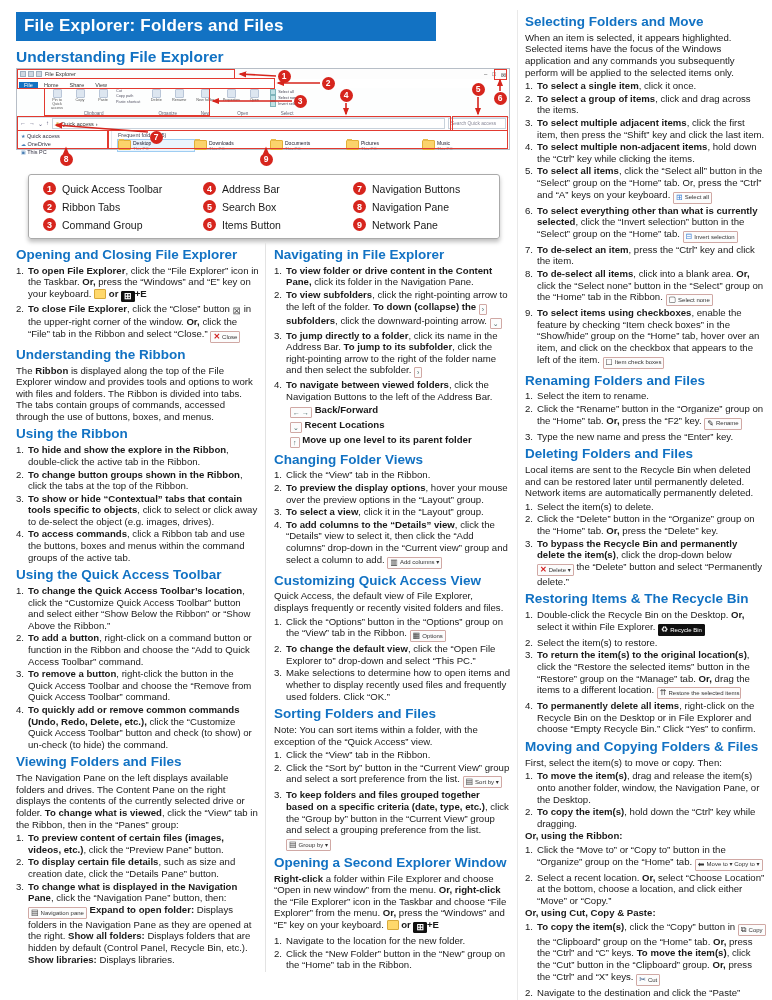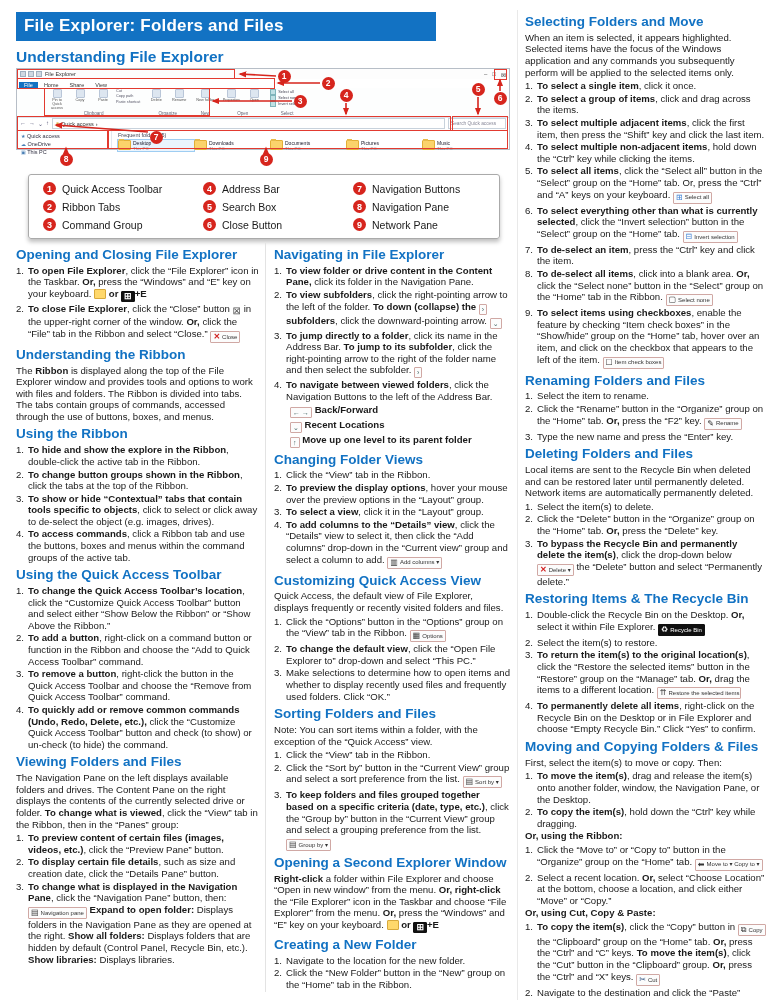--- a/index.html
+++ b/index.html
@@ -324,21 +324,21 @@
         <div class="lg-item" data-name="legend-item">
           <span class="lg-num" data-name="legend-number">4</span>
           <span data-name="legend-label">Address Bar</span>
         </div>
         <div class="lg-item" data-name="legend-item">
           <span class="lg-num" data-name="legend-number">5</span>
           <span data-name="legend-label">Search Box</span>
         </div>
         <div class="lg-item" data-name="legend-item">
           <span class="lg-num" data-name="legend-number">6</span>
-          <span data-name="legend-label">Close Button</span>
+          <span data-name="legend-label">Items Button</span>
         </div>
         <div class="lg-item" data-name="legend-item">
           <span class="lg-num" data-name="legend-number">7</span>
           <span data-name="legend-label">Navigation Buttons</span>
         </div>
         <div class="lg-item" data-name="legend-item">
           <span class="lg-num" data-name="legend-number">8</span>
           <span data-name="legend-label">Navigation Pane</span>
         </div>
         <div class="lg-item" data-name="legend-item">
@@ -527,21 +527,20 @@
                 </span></span>
             </div>
           </section>
           <section class="section" data-name="section">
             <div class="sec-h" data-name="section-heading">Opening a Second Explorer Window</div>
             <p class="para" data-name="paragraph"><b class="bi">Right-click</b> a folder within File Explorer and choose “Open in new window” from the menu. <b class="bi">Or, right-click</b> the “File Explorer” icon in the Taskbar and choose “File Explorer” from the menu. <b class="bi">Or,</b> press the “Windows” and “E” key on your keyboard. <span class="mini-icon" data-name="taskbar-folder-icon"></span> <b>or</b> <span class="mini-icon" data-name="windows-icon">
                 <span class="ic-glyph">⊞</span>
               </span><b>+E</b></p>
           </section>
           <section class="section" data-name="section">
-            <div class="sec-h" data-name="section-heading">Creating a New Folder</div>
             <div class="li" data-name="list-item">
               <span class="li-num" data-name="list-number">1.</span>
               <span class="li-body" data-name="list-text">Navigate to the location for the new folder.</span>
             </div>
             <div class="li" data-name="list-item">
               <span class="li-num" data-name="list-number">2.</span>
               <span class="li-body" data-name="list-text">Click the “New Folder” button in the “New” group on the “Home” tab in the Ribbon. </span>
             </div>
           </section>
         </div>

